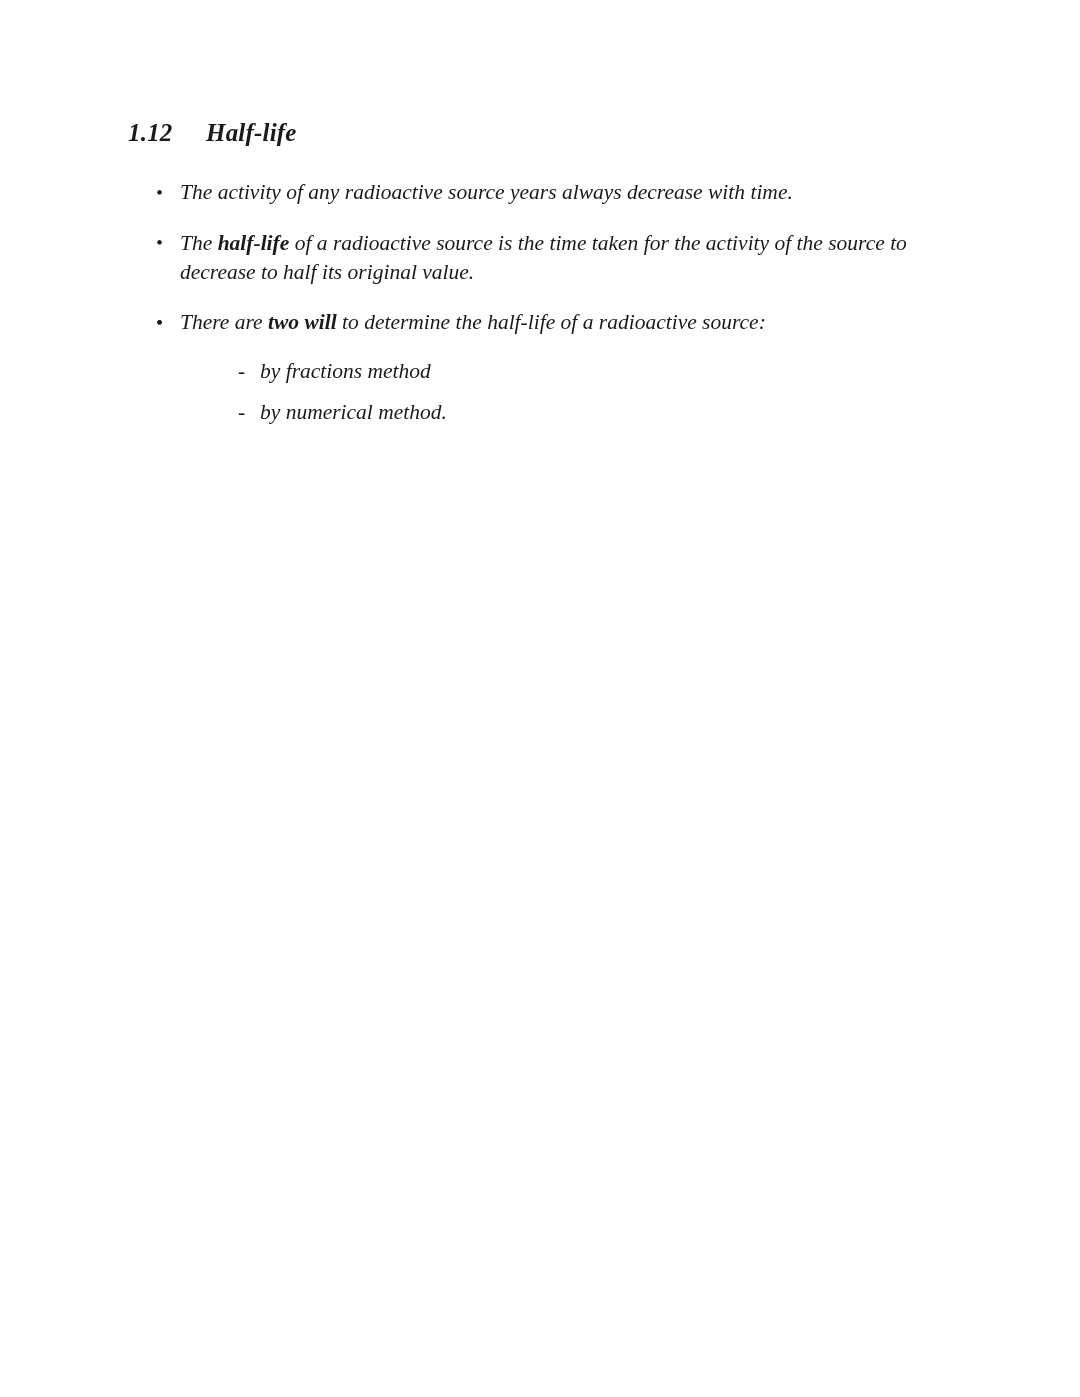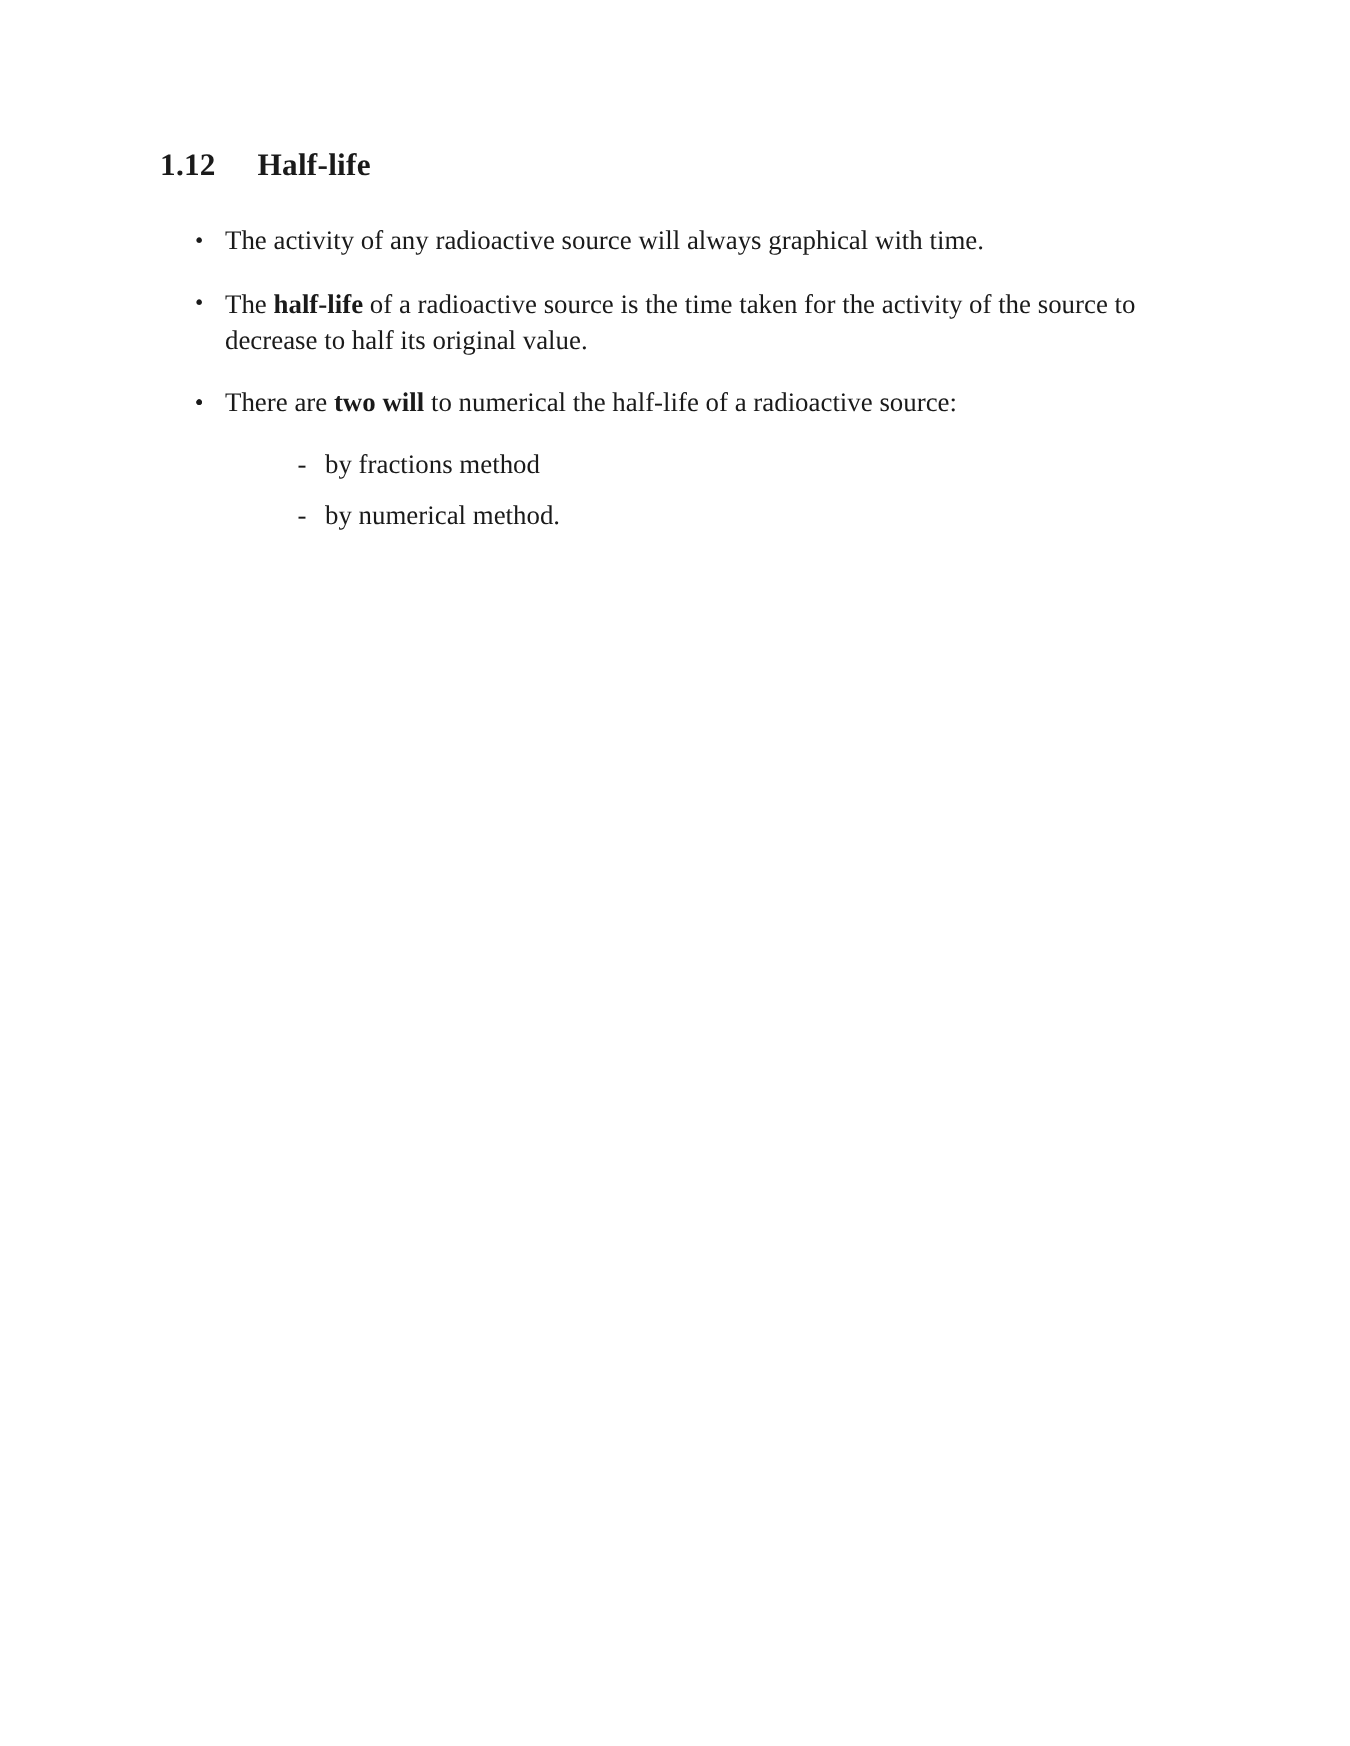--- a/index.html
+++ b/index.html
@@ -15,20 +15,21 @@
     position: relative;
     overflow: hidden;
   }
   .page {
     position: absolute;
     left: 0;
     top: 0;
     width: 877px;
     height: 1397px;
     background: #ffffff;
+    font-style: italic;
   }
   .content {
     position: absolute;
     left: 128px;
     top: 118px;
     width: 830px;
   }
   .section-heading {
     font-size: 25px;
     font-weight: bold;
@@ -99,32 +100,32 @@
   <div class="content">
 
     <h2 class="section-heading">
       <span class="section-number">1.12</span>
       <span class="section-title">Half-life</span>
     </h2>
 
     <ul class="bullets">
       <li>
         <span class="dot">•</span>
-        <span class="frag">The activity of any radioactive source will always graphical with time.</span>
+        <span class="frag">The activity of any radioactive source years always decrease with time.</span>
       </li>
       <li>
         <span class="dot">•</span>
         <span class="frag">The </span><span class="frag bold">half-life</span><span class="frag"> of a radioactive source is the time taken for the activity of the source to decrease to half its original value.</span>
       </li>
       <li>
         <span class="dot">•</span>
       </li>
       <li>
         <span class="dot">•</span>
-        <span class="frag">There are </span><span class="frag bold">two will</span><span class="frag"> to numerical the half-life of a radioactive source:</span>
+        <span class="frag">There are </span><span class="frag bold">two will</span><span class="frag"> to determine the half-life of a radioactive source:</span>
 
         <ul class="sublist">
           <li>
             <span class="dash">-</span>
             <span class="frag">by fractions method</span>
           </li>
           <li>
             <span class="dash">-</span>
             <span class="frag">by numerical method.</span>
           </li>

